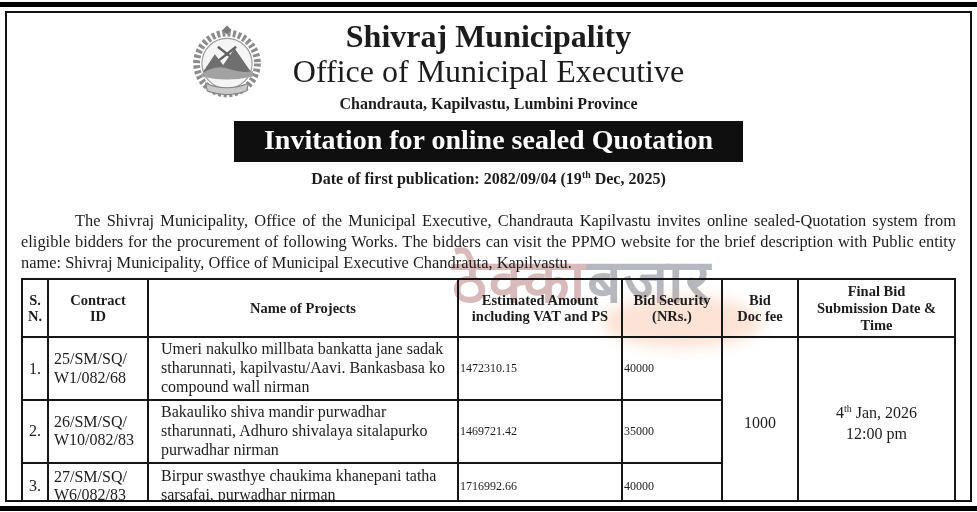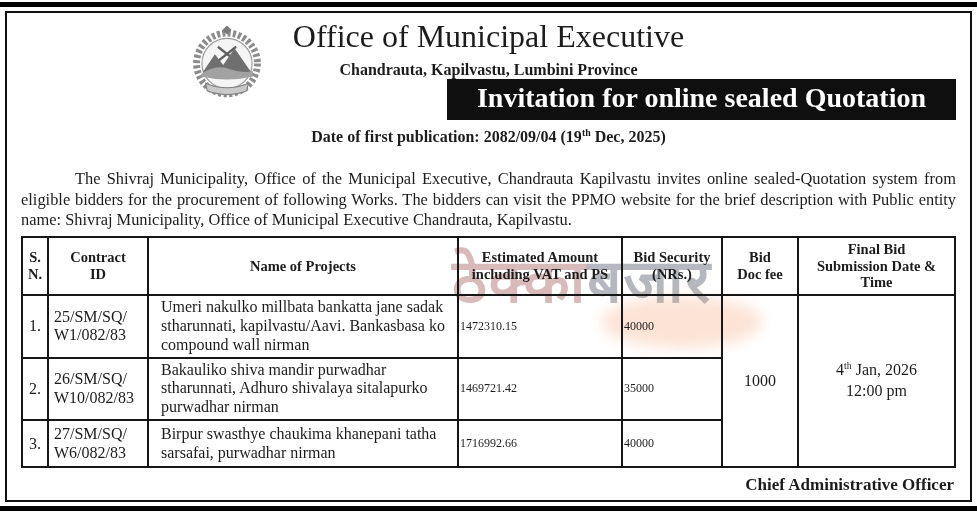--- a/index.html
+++ b/index.html
@@ -36,21 +36,21 @@
     pointer-events:none;z-index:0;
   }
   .content{position:relative;z-index:1;}
 
   .header{position:relative;text-align:center;}
   .logo{position:absolute;left:168px;top:4px;width:76px;height:84px;}
   .org-name{font-size:32px;font-weight:bold;line-height:1.08;}
   .office-name{font-size:32px;font-weight:normal;line-height:1.08;}
   .address{font-size:16px;font-weight:bold;margin-top:7px;}
 
-  .banner-wrap{text-align:right;margin-top:0;}
+  .banner-wrap{text-align:center;margin-top:8px;}
   .banner{
     display:inline-block;background:#0f0f0f;color:#ffffff;
     font-size:28px;font-weight:bold;
     padding:3px 30px 6px 30px;
   }
   .pub-date{text-align:center;font-weight:bold;font-size:16px;margin-top:7px;}
   sup{font-size:0.62em;}
 
   .intro{
     font-size:16.4px;line-height:1.26;text-align:justify;
@@ -100,20 +100,21 @@
         <svg class="logo" viewBox="0 0 100 104" aria-hidden="true">
           <circle cx="50" cy="50" r="40" fill="none" stroke="#8c8c8c" stroke-width="9" stroke-dasharray="4 3"></circle>
           <path d="M44 6 L50 0 L56 6 L50 12 Z" fill="#7a7a7a"></path>
           <circle cx="50" cy="50" r="33" fill="#f5f5f5" stroke="#9a9a9a" stroke-width="1.5"></circle>
           <path d="M38 28 L62 47" stroke="#5e5e5e" stroke-width="3"></path>
           <path d="M62 28 L38 47" stroke="#5e5e5e" stroke-width="3"></path>
           <path d="M18 62 L34 38 L45 52 L60 30 L82 62 Z" fill="#6f6f6f"></path>
           <path d="M16 64 Q35 50 55 58 Q70 63 84 60 L84 67 Q50 75 16 67 Z" fill="#a2a2a2"></path>
           <path d="M22 76 Q50 88 78 76 L76 86 Q50 96 24 86 Z" fill="#c9c9c9" stroke="#808080" stroke-width="1.5"></path>
         </svg>
+        <div class="org-name">Shivraj Municipality</div>
         <div class="office-name">Office of Municipal Executive</div>
         <div class="address">Chandrauta, Kapilvastu, Lumbini Province</div>
       </div>
 
       <div class="banner-wrap">
         <div class="banner">Invitation for online sealed Quotation</div>
       </div>
 
       <div class="pub-date"><span>Date of first publication: 2082/09/04 (19</span><sup>th</sup><span> Dec, 2025)</span></div>
 
@@ -142,21 +143,21 @@
 (NRs.)</th>
             <th>Bid
 Doc fee</th>
             <th>Final Bid
 Submission Date &amp; Time</th>
           </tr>
         </thead>
         <tbody>
           <tr class="r1">
             <td class="sn">1.</td>
-            <td class="cid">25/SM/SQ/ W1/082/83</td>
+            <td class="cid">25/SM/SQ/ W1/082/68</td>
             <td class="project">Umeri nakulko millbata bankatta jane sadak stharunnati, kapilvastu/Aavi. Bankasbasa ko compound wall nirman</td>
             <td class="amount">1472310.15</td>
             <td class="security">40000</td>
             <td class="fee" rowspan="3">1000</td>
             <td class="final" rowspan="3">
               <div><span>4</span><sup>th</sup><span> Jan, 2026</span></div>
               <div>12:00 pm</div>
             </td>
           </tr>
           <tr class="r2">

